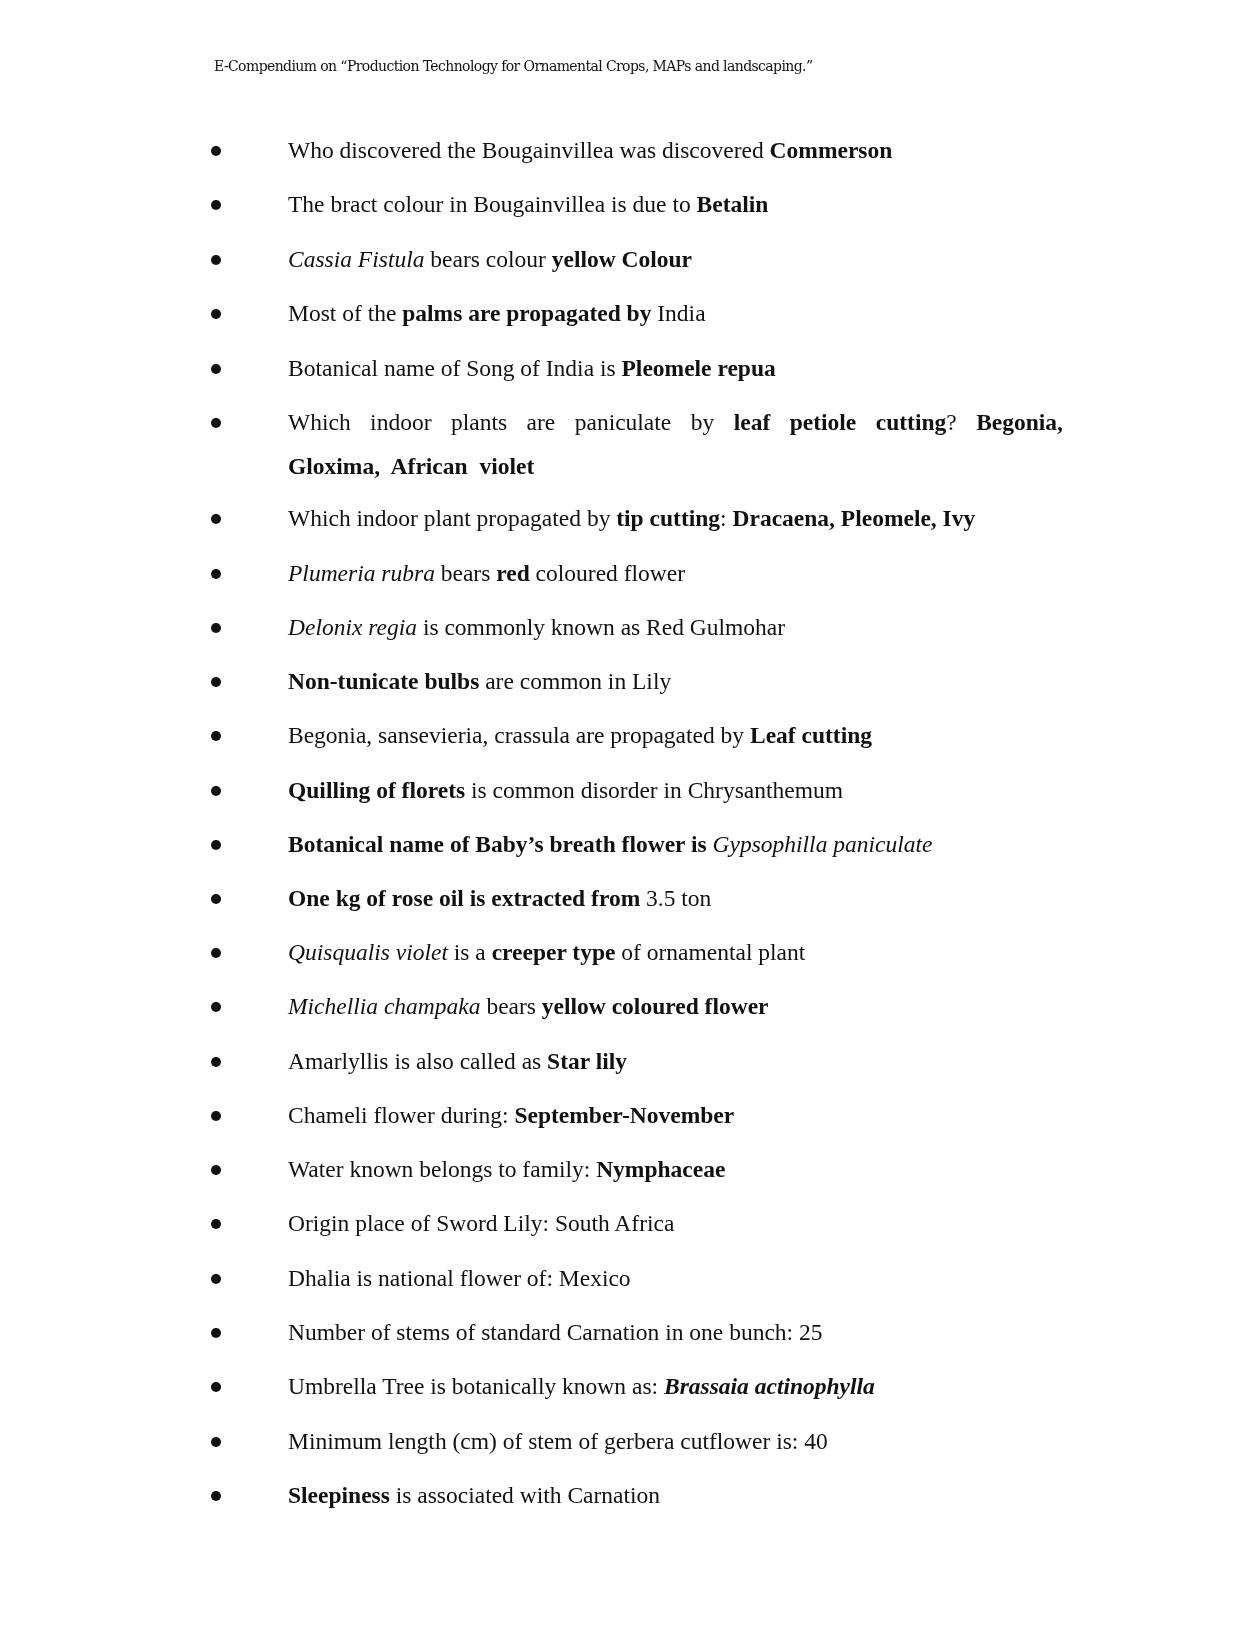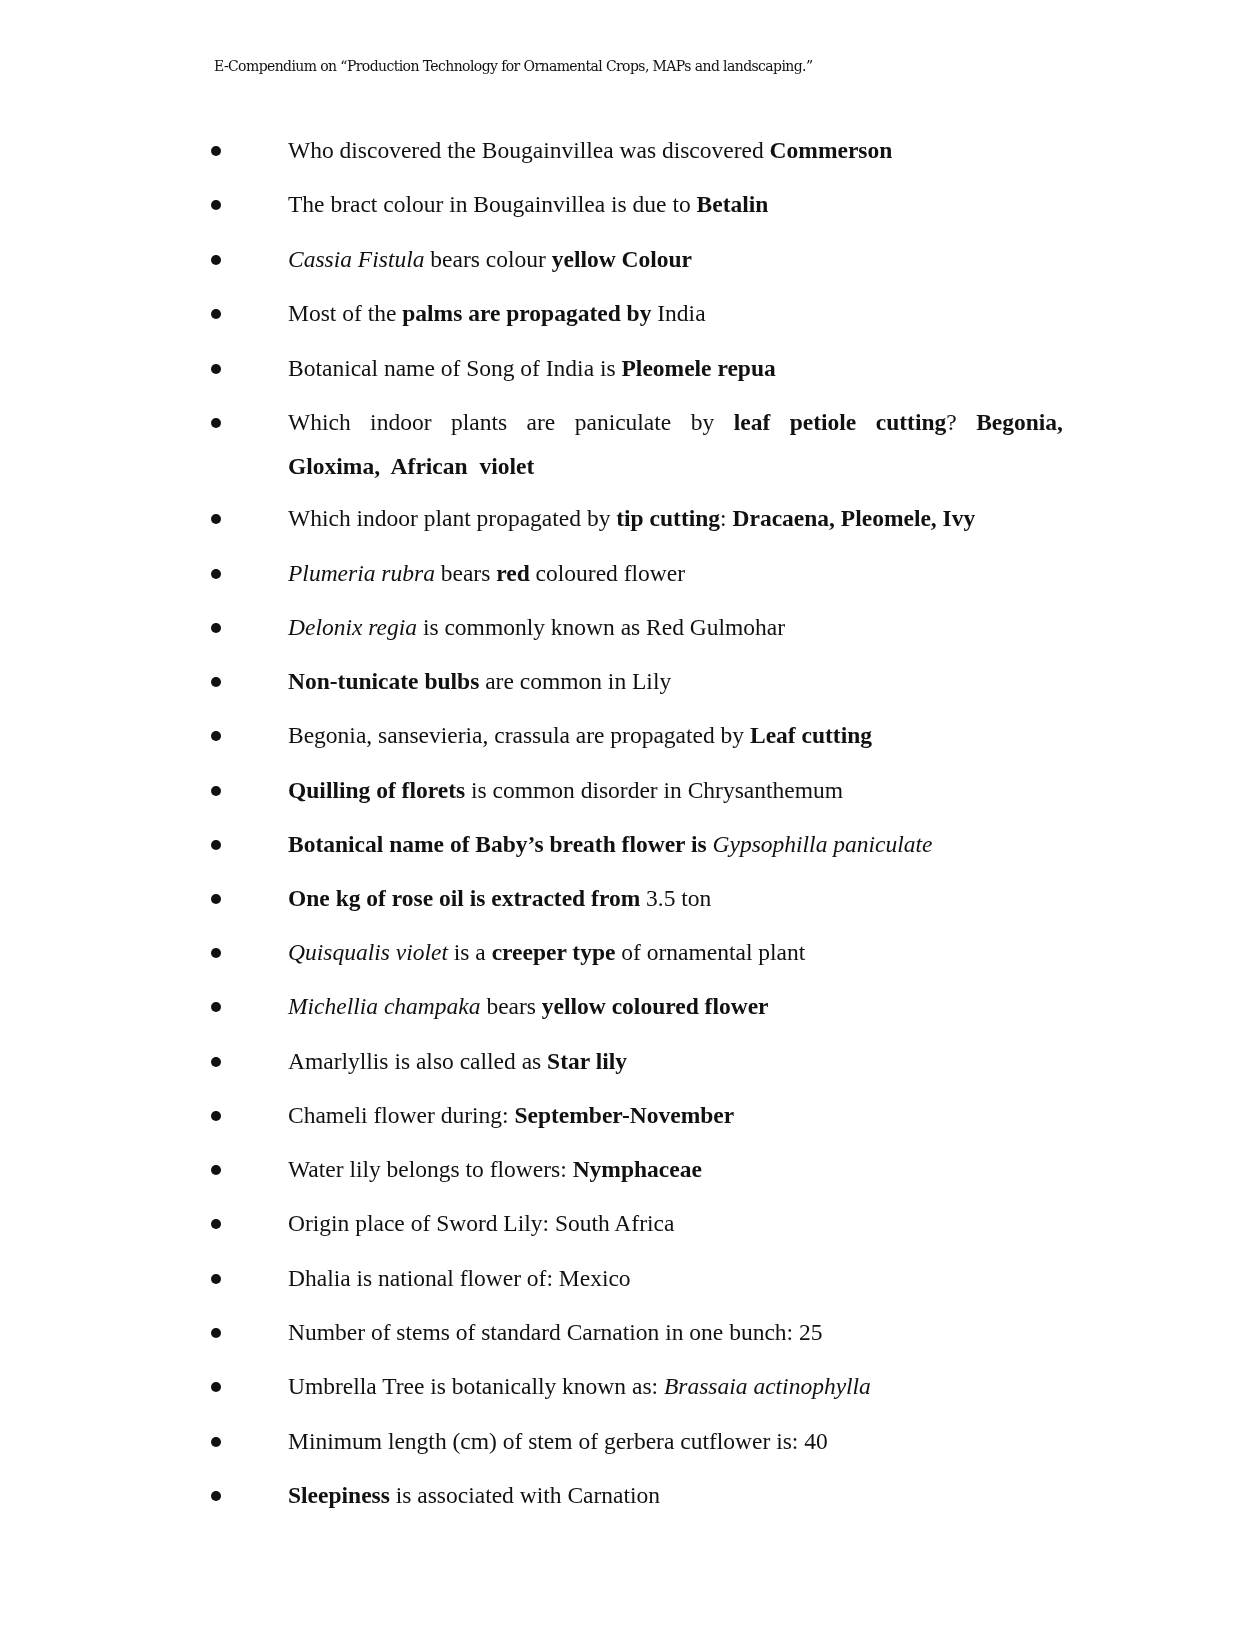--- a/index.html
+++ b/index.html
@@ -55,21 +55,21 @@
       white-space: nowrap;
     }
     .fact-text.wrap {
       white-space: normal;
       text-align: justify;
       text-align-last: left;
       word-spacing: 6px;
     }
     .seg-b { font-weight: bold; }
     .seg-i { font-style: italic; font-family: Liberation Serif, serif; }
-    .seg-bi { font-weight: normal; font-style: italic; }
+    .seg-bi { font-weight: bold; font-style: italic; }
   </style>
 </head>
 <body>
 
 <div class="page-header">E-Compendium on “Production Technology for Ornamental Crops, MAPs and landscaping.”</div>
 
 <ul class="fact-list" id="fact-list">
     <li class="fact-item" style="top: 128px;">
       <span class="bullet"></span>
       <span class="fact-text"><span>Who discovered the Bougainvillea was discovered </span><span class="seg-b">Commerson</span></span>
@@ -137,21 +137,21 @@
     <li class="fact-item" style="top: 1039px;">
       <span class="bullet"></span>
       <span class="fact-text"><span>Amarlyllis is also called as </span><span class="seg-b">Star lily</span></span>
     </li>
     <li class="fact-item" style="top: 1093px;">
       <span class="bullet"></span>
       <span class="fact-text"><span>Chameli flower during: </span><span class="seg-b">September-November</span></span>
     </li>
     <li class="fact-item" style="top: 1147px;">
       <span class="bullet"></span>
-      <span class="fact-text"><span>Water lily belongs to flowers: </span><span class="seg-b">Nymphaceae</span></span>
+      <span class="fact-text"><span>Water known belongs to family: </span><span class="seg-b">Nymphaceae</span></span>
     </li>
     <li class="fact-item" style="top: 1201px;">
       <span class="bullet"></span>
       <span class="fact-text"><span>Origin place of Sword Lily: South Africa</span></span>
     </li>
     <li class="fact-item" style="top: 1256px;">
       <span class="bullet"></span>
       <span class="fact-text"><span>Dhalia is national flower of: Mexico</span></span>
     </li>
     <li class="fact-item" style="top: 1310px;">

